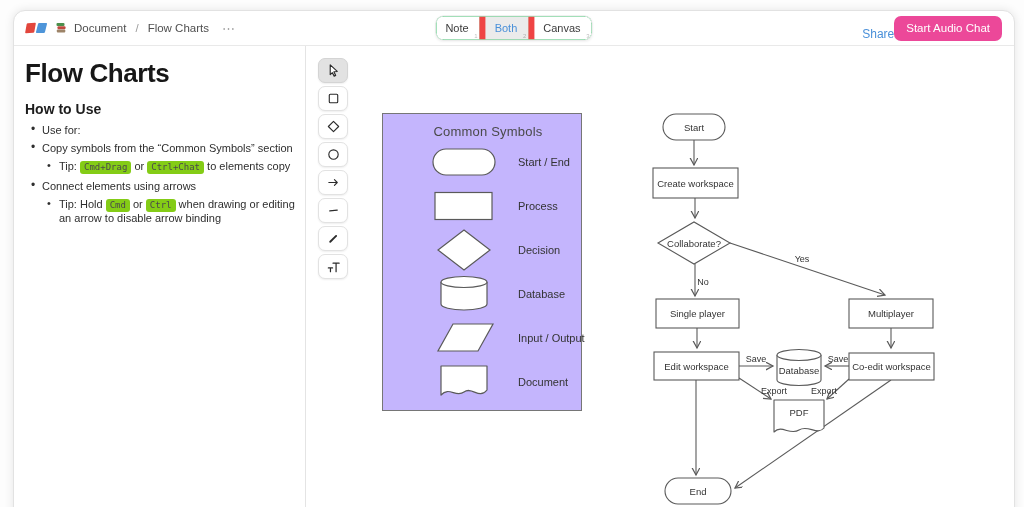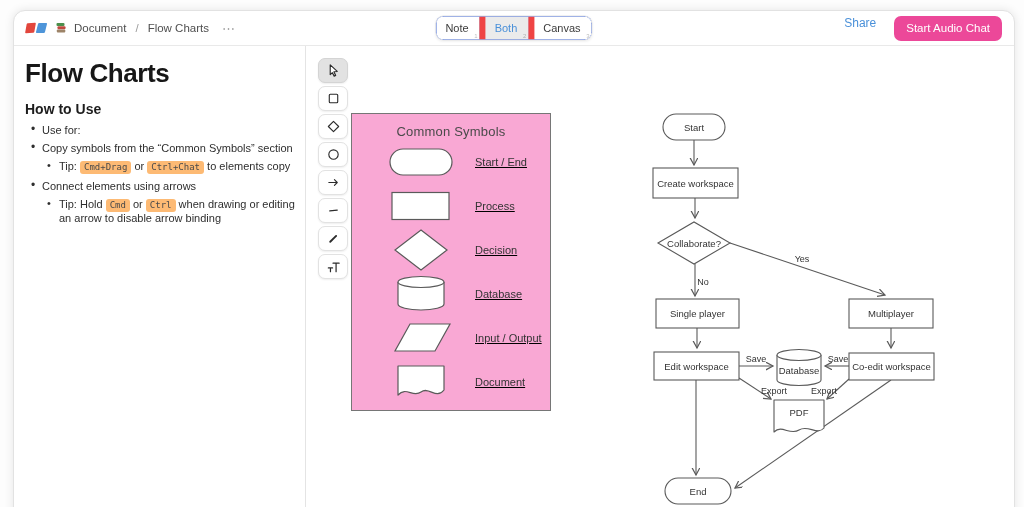--- a/index.html
+++ b/index.html
@@ -14,57 +14,57 @@
   .tb-left{ display:flex; align-items:center; gap:7px; }
   .logo{ display:flex; align-items:flex-end; gap:2px; margin-right:2px; }
   .logo .l1{ width:9px; height:10px; background:#e2463c; transform:skewX(-14deg) rotate(-4deg); border-radius:1px;}
   .logo .l2{ width:9px; height:10px; background:#4e95d9; transform:skewX(-14deg); border-radius:1px;}
   .crumb{ font-size:11.5px; color:#4f4f4f; }
   .crumb-sep{ font-size:11.5px; color:#9a9a9a; margin:0 2px;}
   .ellipsis{ font-size:13px; color:#8f8f8f; letter-spacing:1px; margin-left:6px; cursor:pointer; background:none;border:none;}
   .books-icon svg{ display:block; }
   
   .view-toggle{ position:absolute; left:50%; top:50%; transform:translate(-50%,-50%);
-    display:flex; border:1px solid #e4e4e4; border-radius:8px; background:#1d4ed8;
+    display:flex; border:1px solid #e4e4e4; border-radius:8px; background:#22c55e;
     box-shadow:0 1px 2px rgba(0,0,0,.05); overflow:hidden; }
   .seg{ position:relative; font-size:11px; color:#3c3c3c; padding:5px 11px 6px 9px;
     background:#fff; border:none; cursor:pointer; font-family:inherit;}
   .seg + .seg{ border-left:6px solid #ef4444; }
   .seg.active{ background:#ebebeb; color:#4a90d9; }
   .seg .sc{ position:absolute; right:2px; bottom:1px; font-size:6px; color:#000; opacity:.28; }
-  .tb-right{ margin-left:auto; display:flex; align-items:flex-start; gap:18px; }
+  .tb-right{ margin-left:auto; display:flex; align-items:flex-end; gap:0; }
   .share-link{ font-size:12px; color:#4a90d9; background:none; border:none; cursor:pointer; font-family:inherit;}
   .audio-btn{ font-size:11.5px; color:#fff; background:#ec4899; border:none; border-radius:7px;
     padding:6px 12px 7px; cursor:pointer; font-family:inherit; }
   
   .content{ display:flex; height:483px; }
   .note-panel{ width:292px; border-right:1px solid #e4e4e4; padding:9px 10px 0 9px; overflow:hidden;}
   .np-title{ font-size:26px; font-weight:bold; color:#171717; letter-spacing:-.4px; margin:3px 0 12px 2px;}
   .np-h2{ font-size:14px; font-weight:bold; color:#1d1d1d; margin:0 0 7px 2px;}
   ul.np{ list-style:none; }
   ul.np > li{ position:relative; padding-left:19px; font-size:11px; color:#2e2e2e; line-height:13px; margin-bottom:5px;}
   ul.np > li::before{ content:"•"; position:absolute; left:8px; top:-1px; font-size:12px; color:#2e2e2e;}
   ul.np ul{ list-style:none; margin-top:5px; }
   ul.np ul > li{ position:relative; padding-left:17px; font-size:11px; color:#2e2e2e; line-height:13.5px; margin-bottom:5px;}
   ul.np ul > li::before{ content:"•"; position:absolute; left:5px; top:-1px; font-size:11px; color:#2e2e2e;}
   code.kbd{ font-family:"DejaVu Sans Mono", monospace; font-size:9px; color:#4a4a4a;
-    background:#fdba74; border-radius:3px; padding:1px 4px 2px; }
+    background:#84cc16; border-radius:3px; padding:1px 4px 2px; }
   
   .canvas{ position:relative; flex:1; background:#fff; }
   .toolbar{ position:absolute; left:12px; top:12px; display:flex; flex-direction:column; gap:3px; }
   .tool{ width:30px; height:25px; background:#fff; border:1px solid #e2e2e2; border-radius:7px;
     box-shadow:0 1px 2px rgba(0,0,0,.07); display:flex; align-items:center; justify-content:center;
     cursor:pointer; padding:0; }
   .tool.active{ background:#e2e2e2; border-color:#d4d4d4; }
   .tool svg{ display:block; }
-  .symbols-panel{ position:absolute; left:45px; top:67px; width:200px; height:298px;
-    border:1.5px solid #767676; background:#f9a8d4; }
+  .symbols-panel{ position:absolute; left:76px; top:67px; width:200px; height:298px;
+    border:1.5px solid #767676; background:#c4b5fd;padding-left:12px; }
   .sp-title{ text-align:center; font-size:13px; color:#4a4a4a; margin-top:10px; letter-spacing:.2px;}
   .sp-rows{ margin-top:1px; }
-  .sp-row{ display:flex; align-items:center; height:44px; padding-left:34px; cursor:pointer;text-decoration:underline;}
+  .sp-row{ display:flex; align-items:center; height:44px; padding-left:34px; cursor:pointer;}
   .sp-shape{ width:70px; flex:0 0 70px; }
   .sp-label{ margin-left:19px; font-size:11px; color:#333; white-space:nowrap;}
   .flow-svg{ position:absolute; left:330px; top:60px; }
   .flow-svg text{ font-family:"Liberation Sans", sans-serif; fill:#333; }
   .ns{ fill:#fff; stroke:#5a5a5a; stroke-width:1.1; }
   .edge{ fill:none; stroke:#5a5a5a; stroke-width:1.1; }
   .nlabel{ font-size:9.5px; text-anchor:middle; }
   .elabel{ font-size:9px; text-anchor:middle; }
 </style>
 </head>

